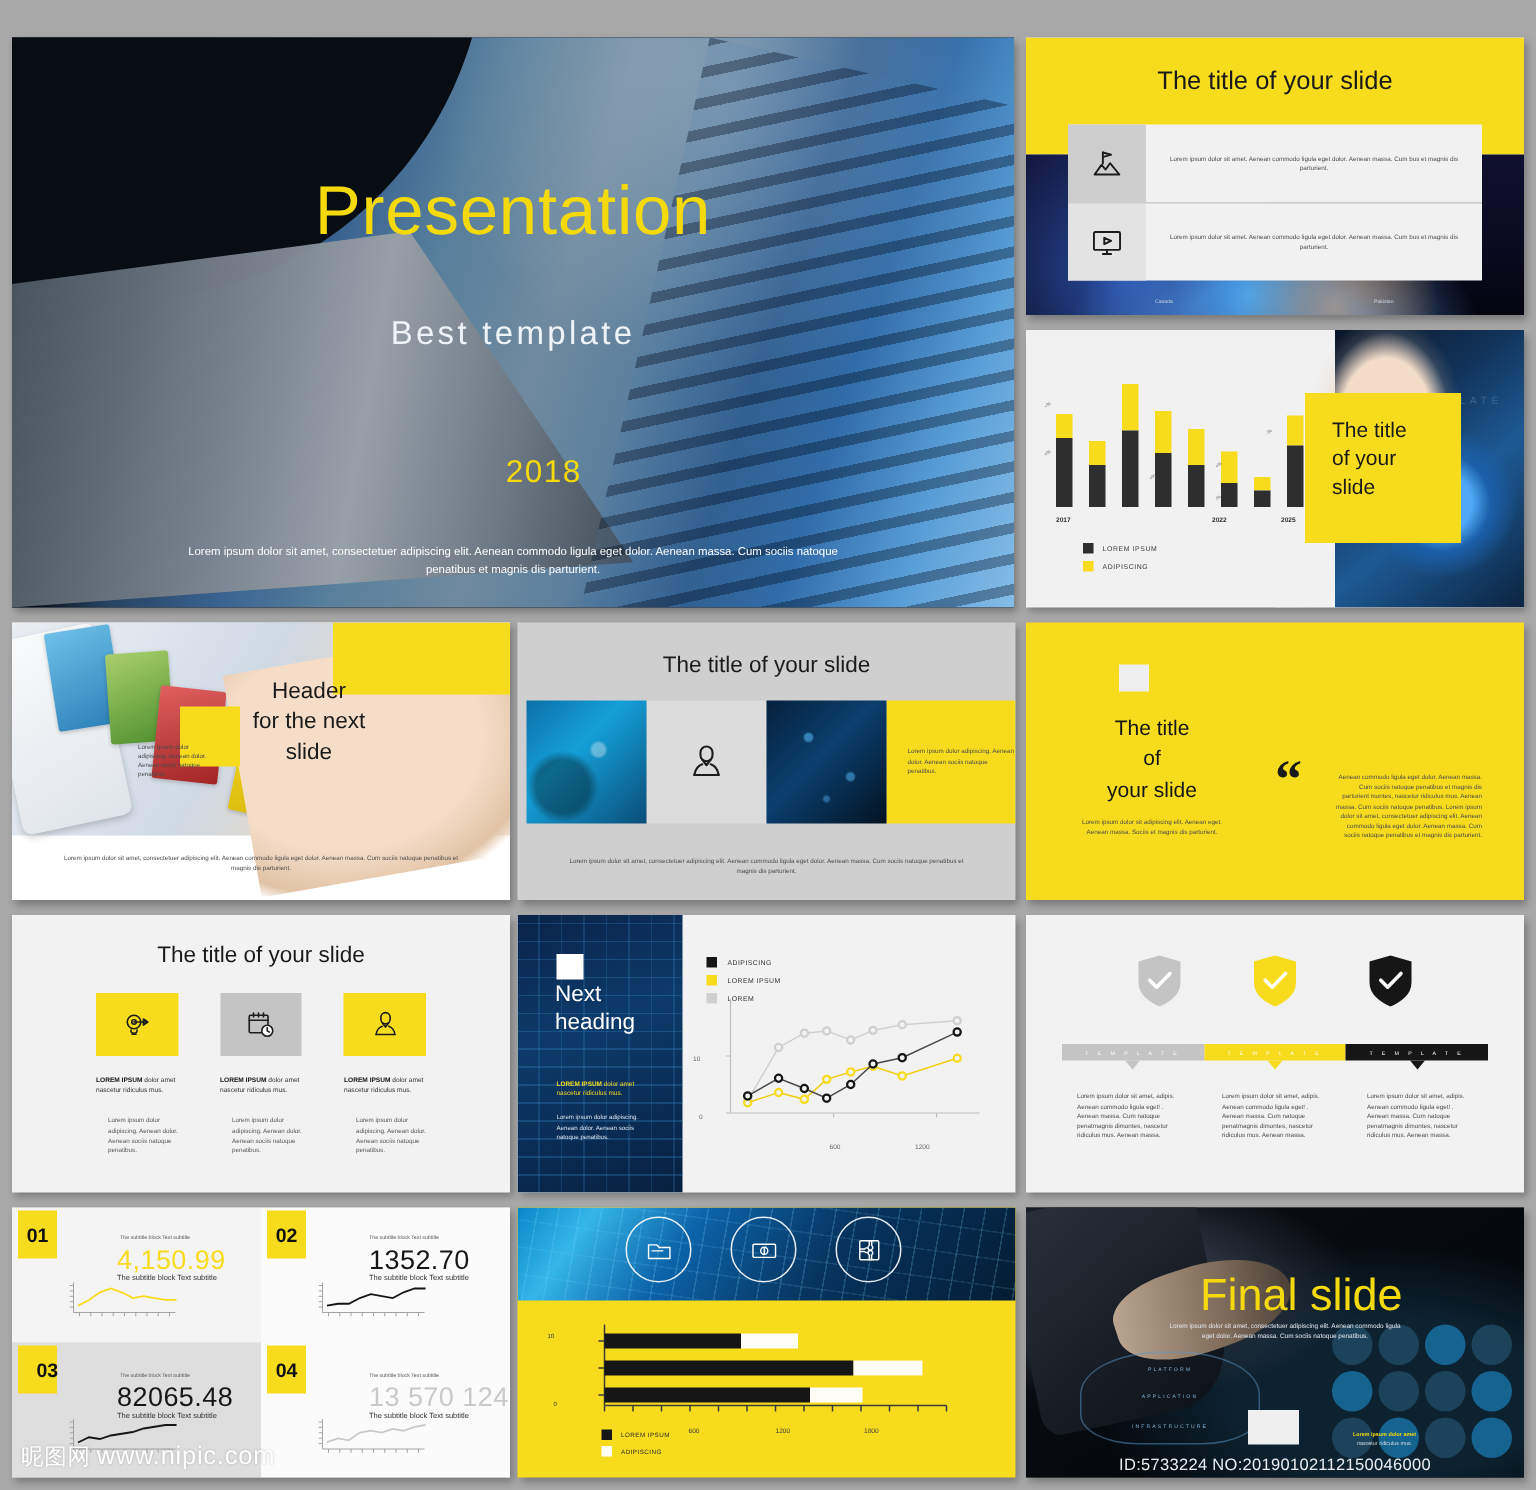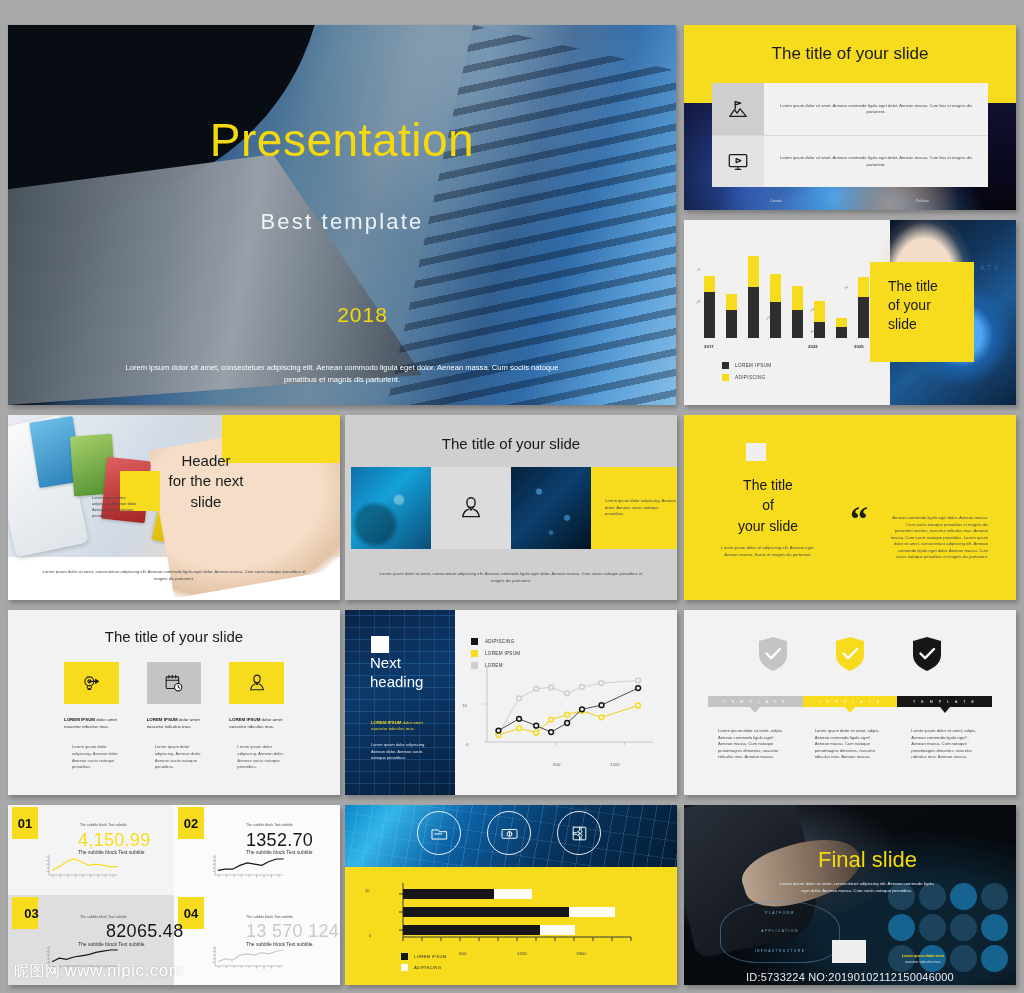--- a/index.html
+++ b/index.html
@@ -249,21 +249,21 @@
      background: radial-gradient(ellipse at 18% 30%, #2c3440 0 18%, transparent 42%),
                  radial-gradient(ellipse at 72% 70%, #0c2230 0 30%, transparent 58%),
                  linear-gradient(150deg,#0b0e13 0%, #05080c 60%, #020305 100%); }
   #s12 .suit { position:absolute; left:-4px; top:-8px; width:130px; height:150px;
      background:linear-gradient(150deg,#2b313b 0%, #1a1f27 55%, #0d1117 100%);
      transform:rotate(-12deg); border-radius:0 0 30% 10%; }
   #s12 .finger { position:absolute; left:58px; top:38px; width:120px; height:58px;
      background:linear-gradient(100deg,#cbb39c 0%, #8e7763 55%, #4b3f35 100%);
      border-radius:40% 60% 50% 50%; transform:rotate(-18deg); opacity:.92; }
   #s12 .ttl { position:absolute; left:0; right:0; top:42px; text-align:center;
-     font-size:22px; color:#f4d90d;margin-left:35px; }
+     font-size:30px; color:#f4d90d;margin-left:35px; }
   #s12 .sub { position:absolute; left:28%; right:24%; top:76px; text-align:center;
      font-size:4.3px; line-height:1.6; color:#e4e8ee; }
   #s12 .grid { position:absolute; right:8px; top:78px; width:120px;
      display:grid; grid-template-columns:repeat(4,1fr); gap:4px; }
   #s12 .grid i { display:block; width:100%; aspect-ratio:1/1; border-radius:50%;
      background:rgba(40,90,120,.6); }
   #s12 .grid i.lit { background:rgba(25,110,160,.85); }
   #s12 .wsq { position:absolute; left:148px; bottom:22px; width:34px; height:23px; background:#efefef; }
   #s12 .cloud { position:absolute; left:36px; bottom:22px; width:120px; height:62px;
      border:1px solid rgba(90,150,200,.5); border-radius:46% 46% 32% 32%; }
@@ -610,21 +610,21 @@
     <div class="num k3">03</div>
     <div class="num k4">04</div>
 
     <span class="cap" style="left:72px; top:18px;">The subtitle block  Text subtitle</span>
     <span class="cap" style="left:238px; top:18px;">The subtitle block  Text subtitle</span>
     <span class="cap" style="left:72px; top:110px;">The subtitle block  Text subtitle</span>
     <span class="cap" style="left:238px; top:110px;">The subtitle block  Text subtitle</span>
 
     <span class="big" style="left:70px;  top:25px; color:#f7dc1e;">4,150.99</span>
     <span class="big" style="left:238px; top:25px; color:#161616;">1352.70</span>
-    <span class="big" style="left:70px;  top:116px; color:#161616;margin-left:28px;">82065.48</span>
+    <span class="big" style="left:70px;  top:116px; color:#161616;">82065.48</span>
     <span class="big" style="left:238px; top:116px; color:#c9c9c9;">13 570 124</span>
 
     <span class="sub" style="left:70px;  top:44px;">The subtitle block  Text subtitle</span>
     <span class="sub" style="left:238px; top:44px;">The subtitle block  Text subtitle</span>
     <span class="sub" style="left:70px;  top:136px;">The subtitle block  Text subtitle</span>
     <span class="sub" style="left:238px; top:136px;">The subtitle block  Text subtitle</span>
 
     <svg class="spark" style="left:33px;  top:48px;" width="78" height="28" id="sp1">
         <line x1="8" y1="2" x2="8" y2="22" stroke="#9b9b9b" stroke-width="0.6"></line>
         <line x1="8" y1="22" x2="76" y2="22" stroke="#9b9b9b" stroke-width="0.6"></line>

